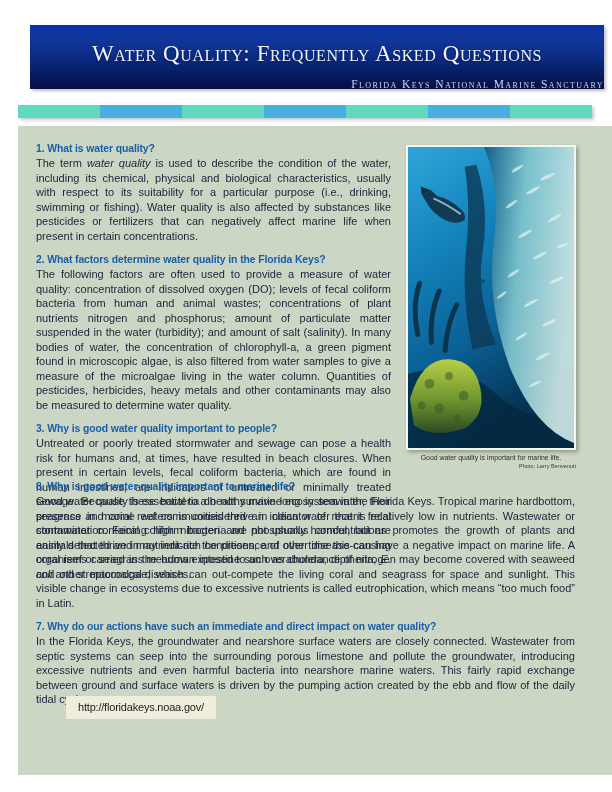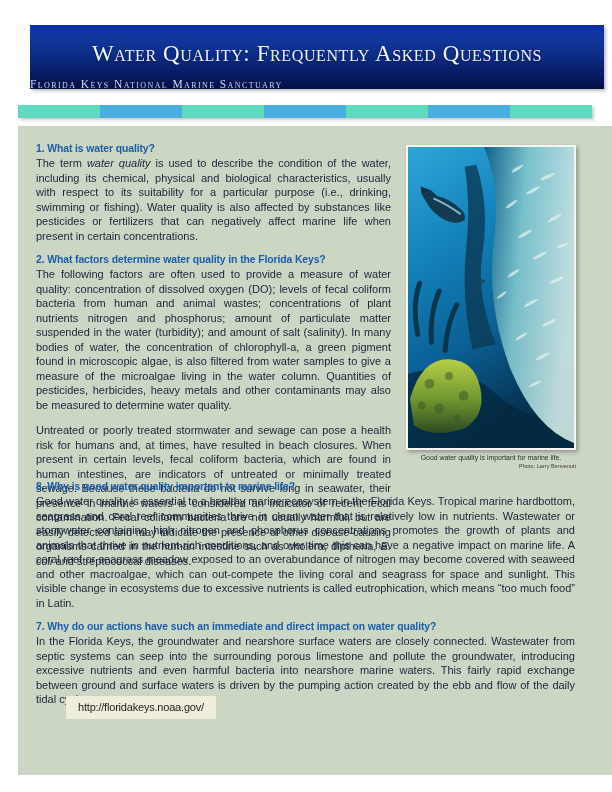--- a/index.html
+++ b/index.html
@@ -45,21 +45,21 @@
     font-size: 23px;
     font-variant: small-caps;
     letter-spacing: 0.6px;
     text-shadow: 0 1px 2px rgba(0,0,0,0.45);
     white-space: nowrap;
   }
   .banner-subtitle {
     position: absolute;
     left: 0; right: 0;
     top: 53px;
-    text-align: left;
+    text-align: right;
     color: #cfd8ee;
     font-family: "Liberation Serif", serif;
     font-size: 11.5px;
     font-variant: small-caps;
     letter-spacing: 1.4px;
     white-space: nowrap;
   }
 
   
   .colorstrip {
@@ -264,20 +264,21 @@
         <h2 class="qhead">1. What is water quality?</h2>
         <p class="body"><span>The term </span><span class="ital">water quality</span><span> is used to describe the condition of the water, including its chemical, physical and biological characteristics, usually with respect to its suitability for a particular purpose (i.e., drinking, swimming or fishing).  Water quality is also affected by substances like pesticides or fertilizers that can negatively affect marine life when present in certain concentrations.</span></p>
       </div>
 
       <div>
         <h2 class="qhead">2. What factors determine water quality in the Florida Keys?</h2>
         <p class="body">The following factors are often used to provide a measure of water quality: concentration of dissolved oxygen (DO); levels of fecal coliform bacteria from human and animal wastes; concentrations of plant nutrients nitrogen and phosphorus; amount of particulate matter suspended in the water (turbidity); and amount of salt (salinity).  In many bodies of water, the concentration of chlorophyll-a, a green pigment found in microscopic algae, is also filtered from water samples to give a measure of the microalgae living in the water column. Quantities of pesticides, herbicides, heavy metals and other contaminants may also be measured to determine water quality.</p>
       </div>
 
       <div>
+        <h2 class="qhead">3. Why is good water quality important to people?</h2>
         <p class="body last"><span>Untreated or poorly treated stormwater and sewage can pose a health risk for humans and, at times, have resulted in beach closures. When present in certain levels, fecal coliform bacteria, which are found in human intestines, are indicators of untreated or minimally treated sewage. Because these bacteria do not survive long in seawater, their presence in marine waters is considered an indicator of recent fecal contamination. Fecal coliform bacteria are not usually harmful, but are easily detected and may indicate the presence of other disease-causing organisms carried in the human intestine such as cholera, diptheria, </span><span class="ital">E. coli</span><span> and streptococcal diseases.</span></p>
       </div>
 
     </div>
 
     <div class="col-full">
 
       <div>
         <h2 class="qhead">8. Why is good water quality important to marine life?</h2>
         <p class="body">Good water quality is essential to a healthy marine ecosystem in the Florida Keys. Tropical marine hardbottom, seagrass and coral reef communities thrive in clean water that is relatively low in nutrients. Wastewater or stormwater containing high nitrogen and phosphorus concentrations promotes the growth of plants and animals that thrive in nutrient-rich conditions, and over time this can have a negative impact on marine life.  A coral reef or seagrass meadow exposed to an overabundance of nitrogen may become covered with seaweed and other macroalgae, which can out-compete the living coral and seagrass for space and sunlight. This visible change in ecosystems due to excessive nutrients is called eutrophication, which  means “too much food” in Latin.</p>

